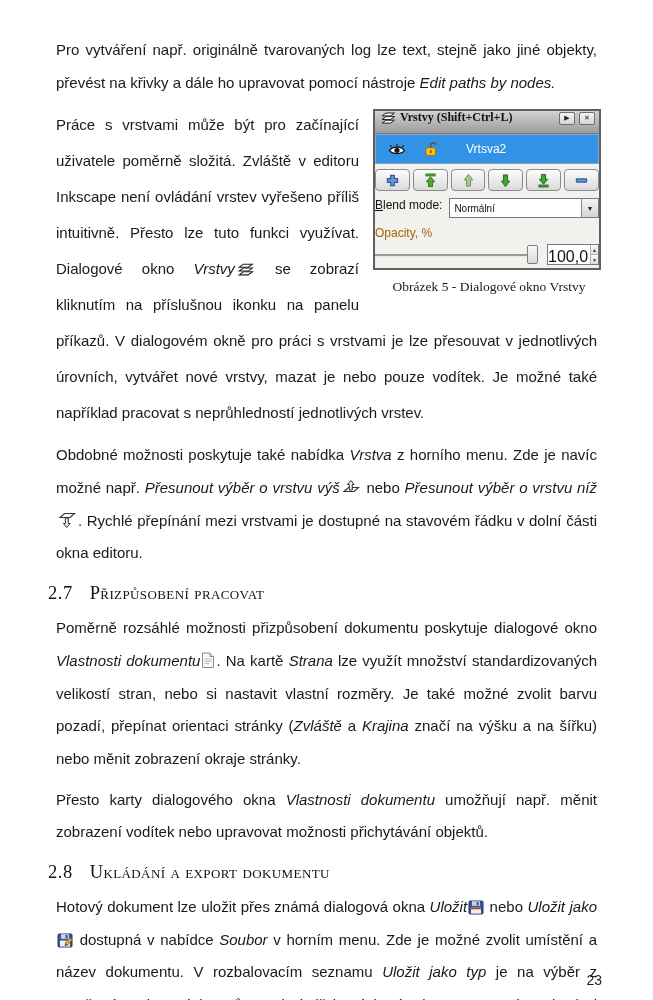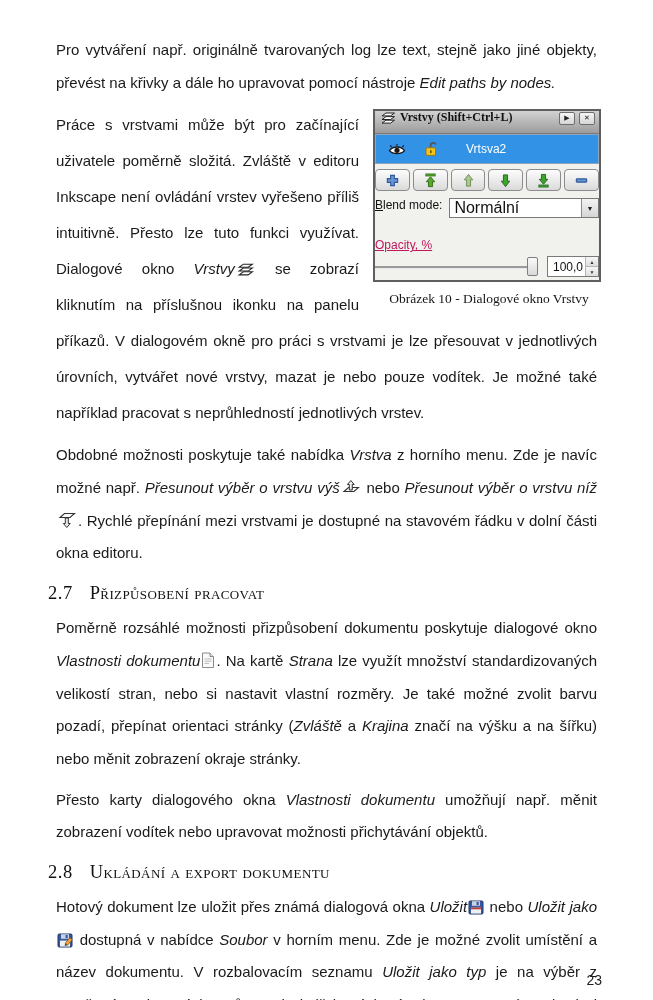--- a/index.html
+++ b/index.html
@@ -88,49 +88,49 @@
     padding: 0; line-height: 0;
   }
   .blend-row { display: flex; margin-top: 7px; }
   .blend-label { font-size: 12px; color: #111; white-space: nowrap; }
   .accel { text-decoration: underline; }
   .combo {
     flex: 1; margin-left: 7px; height: 20px;
     border: 1px solid #7a7a7a; background: #fff;
     display: flex; align-items: center;
   }
-  .combo-value { flex: 1; font-size: 16px; padding-left: 4px; color:#111; }
+  .combo-value { flex: 1; font-size: 10px; padding-left: 4px; color:#111; }
   .combo-dd {
     width: 17px; height: 100%;
     border-left: 1px solid #8c8c8c;
     background: linear-gradient(#f4f4f4,#d5d5d5);
     display: flex; align-items: center; justify-content: center;
     font-size: 7px; color: #222;
   }
-  .opacity-label { font-size: 12px; margin-top: 20px; color:#be185d;text-decoration:underline; }
+  .opacity-label { font-size: 12px; margin-top: 8px; color:#a16207; }
   .slider-row { display: flex; align-items: center; margin-top: 4px; padding-bottom: 3px; }
   .slider-track {
     position: relative; flex: 1; height: 19px; margin-right: 9px;
   }
   .slider-track::before {
     content:""; position:absolute; left:0; right:0; top:9px;
     height:2px; background:#9a9a9a; border-bottom:1px solid #e8e8e8;
   }
   .slider-handle {
     position: absolute; right: 0; top: 0;
     width: 11px; height: 19px;
     background: linear-gradient(#fafafa,#d9d9d9);
     border: 1px solid #7e7e7e; border-radius: 2px;
   }
   .spinbox {
     width: 52px; height: 21px;
     border: 1px solid #7a7a7a; background: #fff;
     display: flex; align-items: stretch;
   }
-  .spin-val { flex:1; font-size: 12px; text-align:right; padding:3px 2px 0 0; color:#111; }
+  .spin-val { flex:1; font-size: 16px; text-align:right; padding:3px 2px 0 0; color:#111; }
   .spin-btns { width: 13px; display:flex; flex-direction:column; border-left:1px solid #b5b5b5; }
   .spin-btns span { flex:1; font-size:5px; color:#333; display:flex; align-items:center; justify-content:center; background:linear-gradient(#f7f7f7,#dedede); }
   .spin-btns span + span { border-top:1px solid #b5b5b5; }
   figcaption {
     margin-top: 9px;
     text-align: center;
     font-family: "Liberation Serif", serif;
     font-size: 13.5px;
     color: #161616;
   }
@@ -237,21 +237,21 @@
           <span class="spinbox">
             <span class="spin-val">100,0</span>
             <span class="spin-btns">
               <span>▲</span>
               <span>▼</span>
             </span>
           </span>
         </div>
       </div>
     </div>
-    <figcaption>Obrázek 10 - Dialogové okno Vrstvy</figcaption>
+    <figcaption>Obrázek 5 - Dialogové okno Vrstvy</figcaption>
   </figure>
 
   <p class="body tall"><span>Práce s vrstvami může být pro začínající uživatele poměrně složitá. Zvláště v editoru Inkscape není ovládání vrstev vyřešeno příliš intuitivně. Přesto lze tuto funkci využívat. Dialogové okno </span><span class="it">Vrstvy</span><span class="inline-ic"><svg width="19" height="14" viewBox="0 0 18 13">
           <g fill="#ffffff" stroke="#222222" stroke-width="1">
             <path d="M7 1 H15.5 L11.5 3.9 H3 Z"></path>
             <path d="M7 4.6 H15.5 L11.5 7.5 H3 Z"></path>
             <path d="M7 8.2 H15.5 L11.5 11.1 H3 Z"></path>
           </g>
         </svg></span><span> se zobrazí kliknutím na příslušnou ikonku na panelu příkazů. V dialogovém okně pro práci s vrstvami je lze přesouvat v jednotlivých úrovních, vytvářet nové vrstvy, mazat je nebo pouze vodítek. Je možné také například pracovat s neprůhledností jednotlivých vrstev.</span></p>
 

